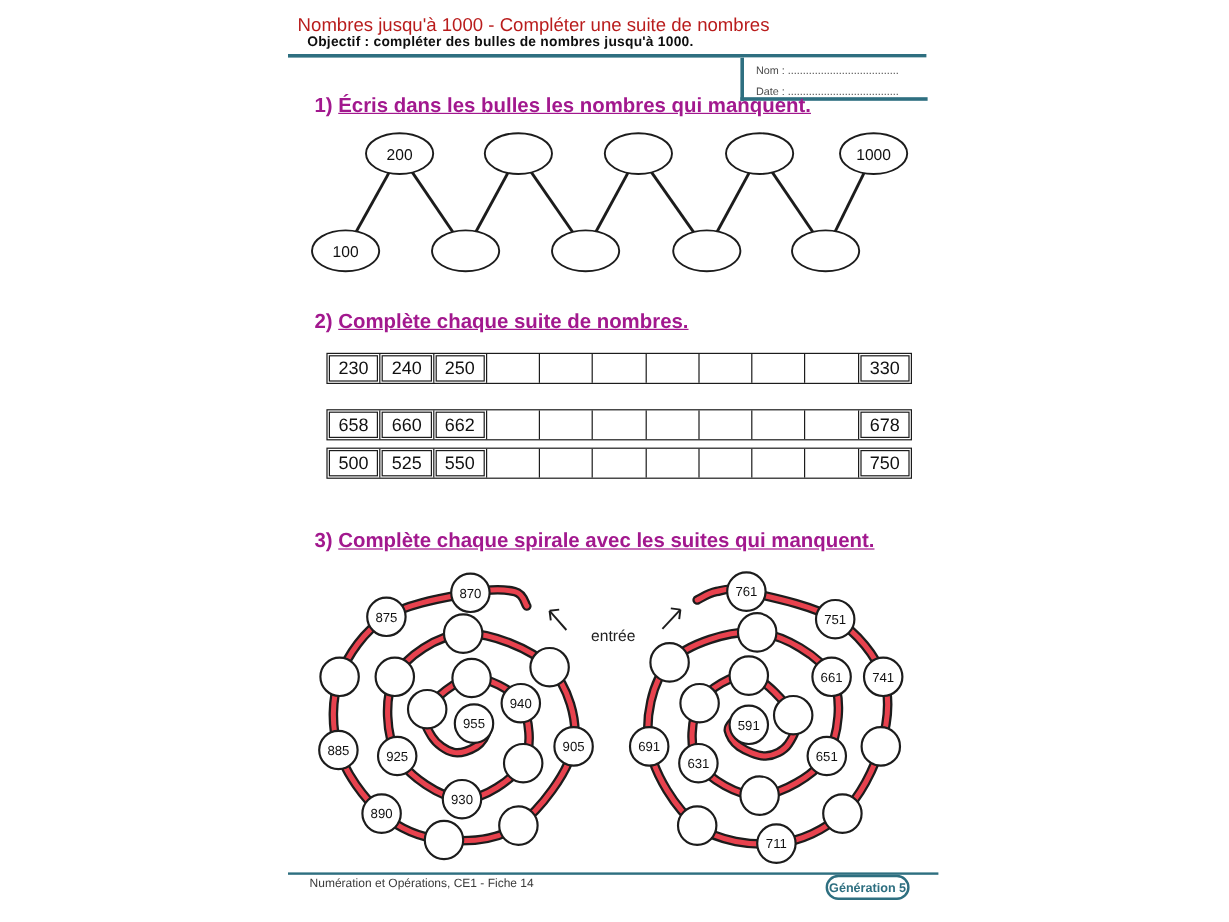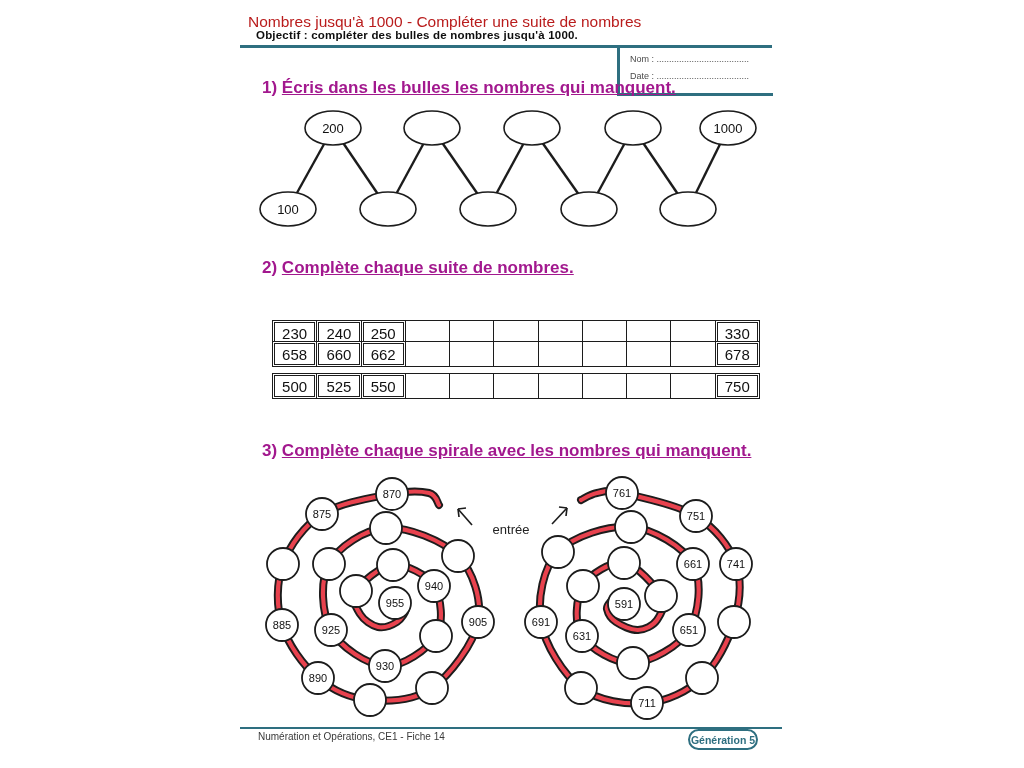--- a/index.html
+++ b/index.html
@@ -3,31 +3,31 @@
 <meta charset="utf-8">
 <style>
   :root{ --teal:#2e6f80; --magenta:#a2188e; --ink:#1c1c1c; }
   html,body{margin:0;padding:0;background:#fff;}
   body{width:1024px;height:768px;position:relative;overflow:hidden;
        font-family:"Liberation Sans",sans-serif;color:#222;}
   .abs{position:absolute;}
   #page-title{left:248px;top:13px;font-size:15.5px;color:#b91c1c;white-space:nowrap;}
   #objective{left:256px;top:29px;font-size:11.5px;font-weight:bold;color:#0e0e0e;white-space:nowrap;letter-spacing:.2px;}
   #rule-top{left:240px;top:45px;width:532px;height:3px;background:var(--teal);}
-  #namebox{left:617px;top:48px;width:156px;height:48px;border-left:3px solid var(--teal);
+  #namebox{left:617px;top:48px;width:156px;height:36px;border-left:3px solid var(--teal);
            border-bottom:3px solid var(--teal);box-sizing:border-box;padding:3px 0 0 10px;background:#fff;}
   .nameline{font-size:9px;color:#4a4a4a;line-height:17px;white-space:nowrap;overflow:hidden;width:140px;}
   .ex-head{font-size:17px;font-weight:bold;color:var(--magenta);white-space:nowrap;}
   .ex-head .u{text-decoration:underline;}
   #ex1-head{left:262px;top:78px;}
   #ex2-head{left:262px;top:258px;}
   #ex3-head{left:262px;top:441px;}
   .seq-row{left:272px;width:488px;height:26px;display:flex;border:1.5px solid var(--ink);
            box-sizing:border-box;background:#fff;}
-  #seq-row-0{top:294px;margin-top:26px;} #seq-row-1{top:341px;} #seq-row-2{top:373px;}
+  #seq-row-0{top:294px;} #seq-row-1{top:341px;} #seq-row-2{top:373px;}
   .seq-cell{flex:1;position:relative;border-left:1px solid var(--ink);}
   .seq-cell:first-child{border-left:none;}
   .cellbox{position:absolute;inset:1px;border:1px solid var(--ink);display:flex;
            align-items:center;justify-content:center;font-size:15px;color:#111;background:#fff;}
   #gfx{left:0;top:0;}
   #gfx text{font-family:"Liberation Sans",sans-serif;}
   #footer-rule{left:240px;top:727px;width:542px;height:2px;background:var(--teal);}
   #footer-text{left:258px;top:731px;font-size:10px;color:#3a3a3a;white-space:nowrap;}
   #badge{left:688px;top:729px;width:66px;height:17px;border:2px solid var(--teal);border-radius:11px;
          color:var(--teal);font-weight:bold;font-size:10.5px;display:flex;align-items:center;justify-content:center;}
@@ -46,21 +46,21 @@
 <div class="abs ex-head" id="ex1-head">
   <span>1)</span>
   <span class="u">Écris dans les bulles les nombres qui manquent.</span>
 </div>
 <div class="abs ex-head" id="ex2-head">
   <span>2)</span>
   <span class="u">Complète chaque suite de nombres.</span>
 </div>
 <div class="abs ex-head" id="ex3-head">
   <span>3)</span>
-  <span class="u">Complète chaque spirale avec les nombres qui manquent.</span>
+  <span class="u">Complète chaque spirale avec les suites qui manquent.</span>
 </div>
 
 <div class="abs seq-row" id="seq-row-0">
     <div class="seq-cell">
       <div class="cellbox">230</div>
     </div>
     <div class="seq-cell">
       <div class="cellbox">240</div>
     </div>
     <div class="seq-cell">

